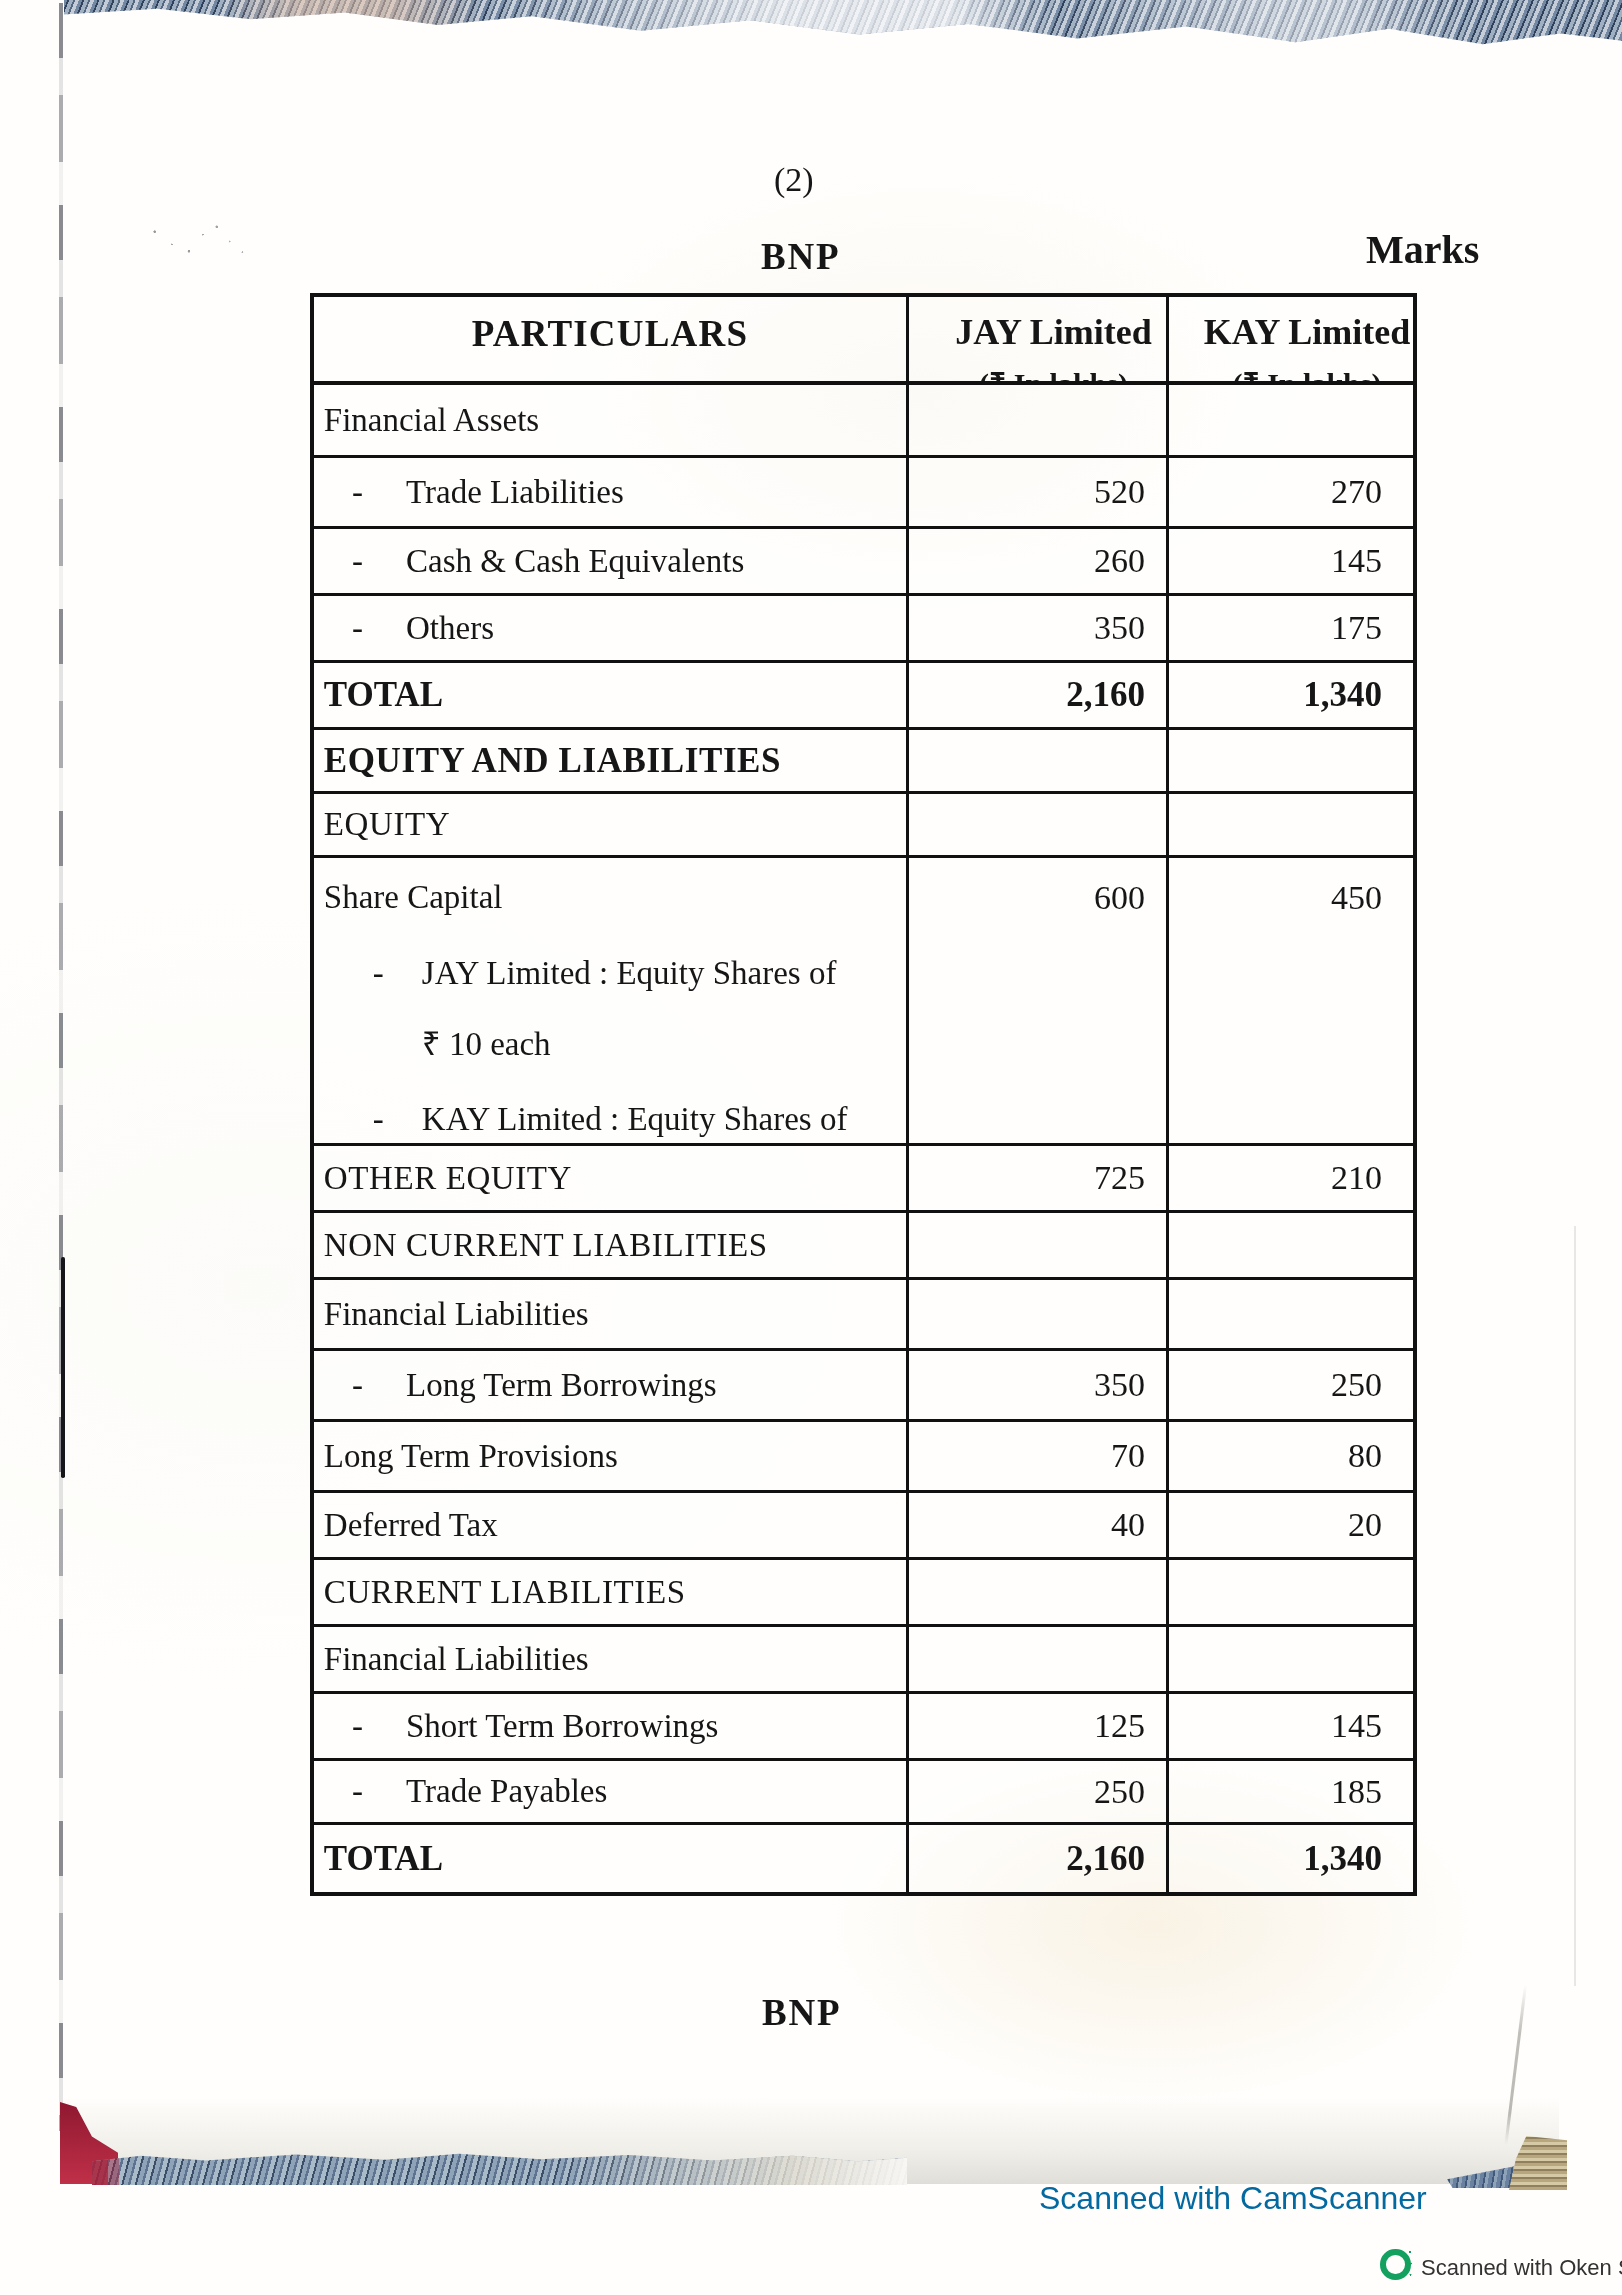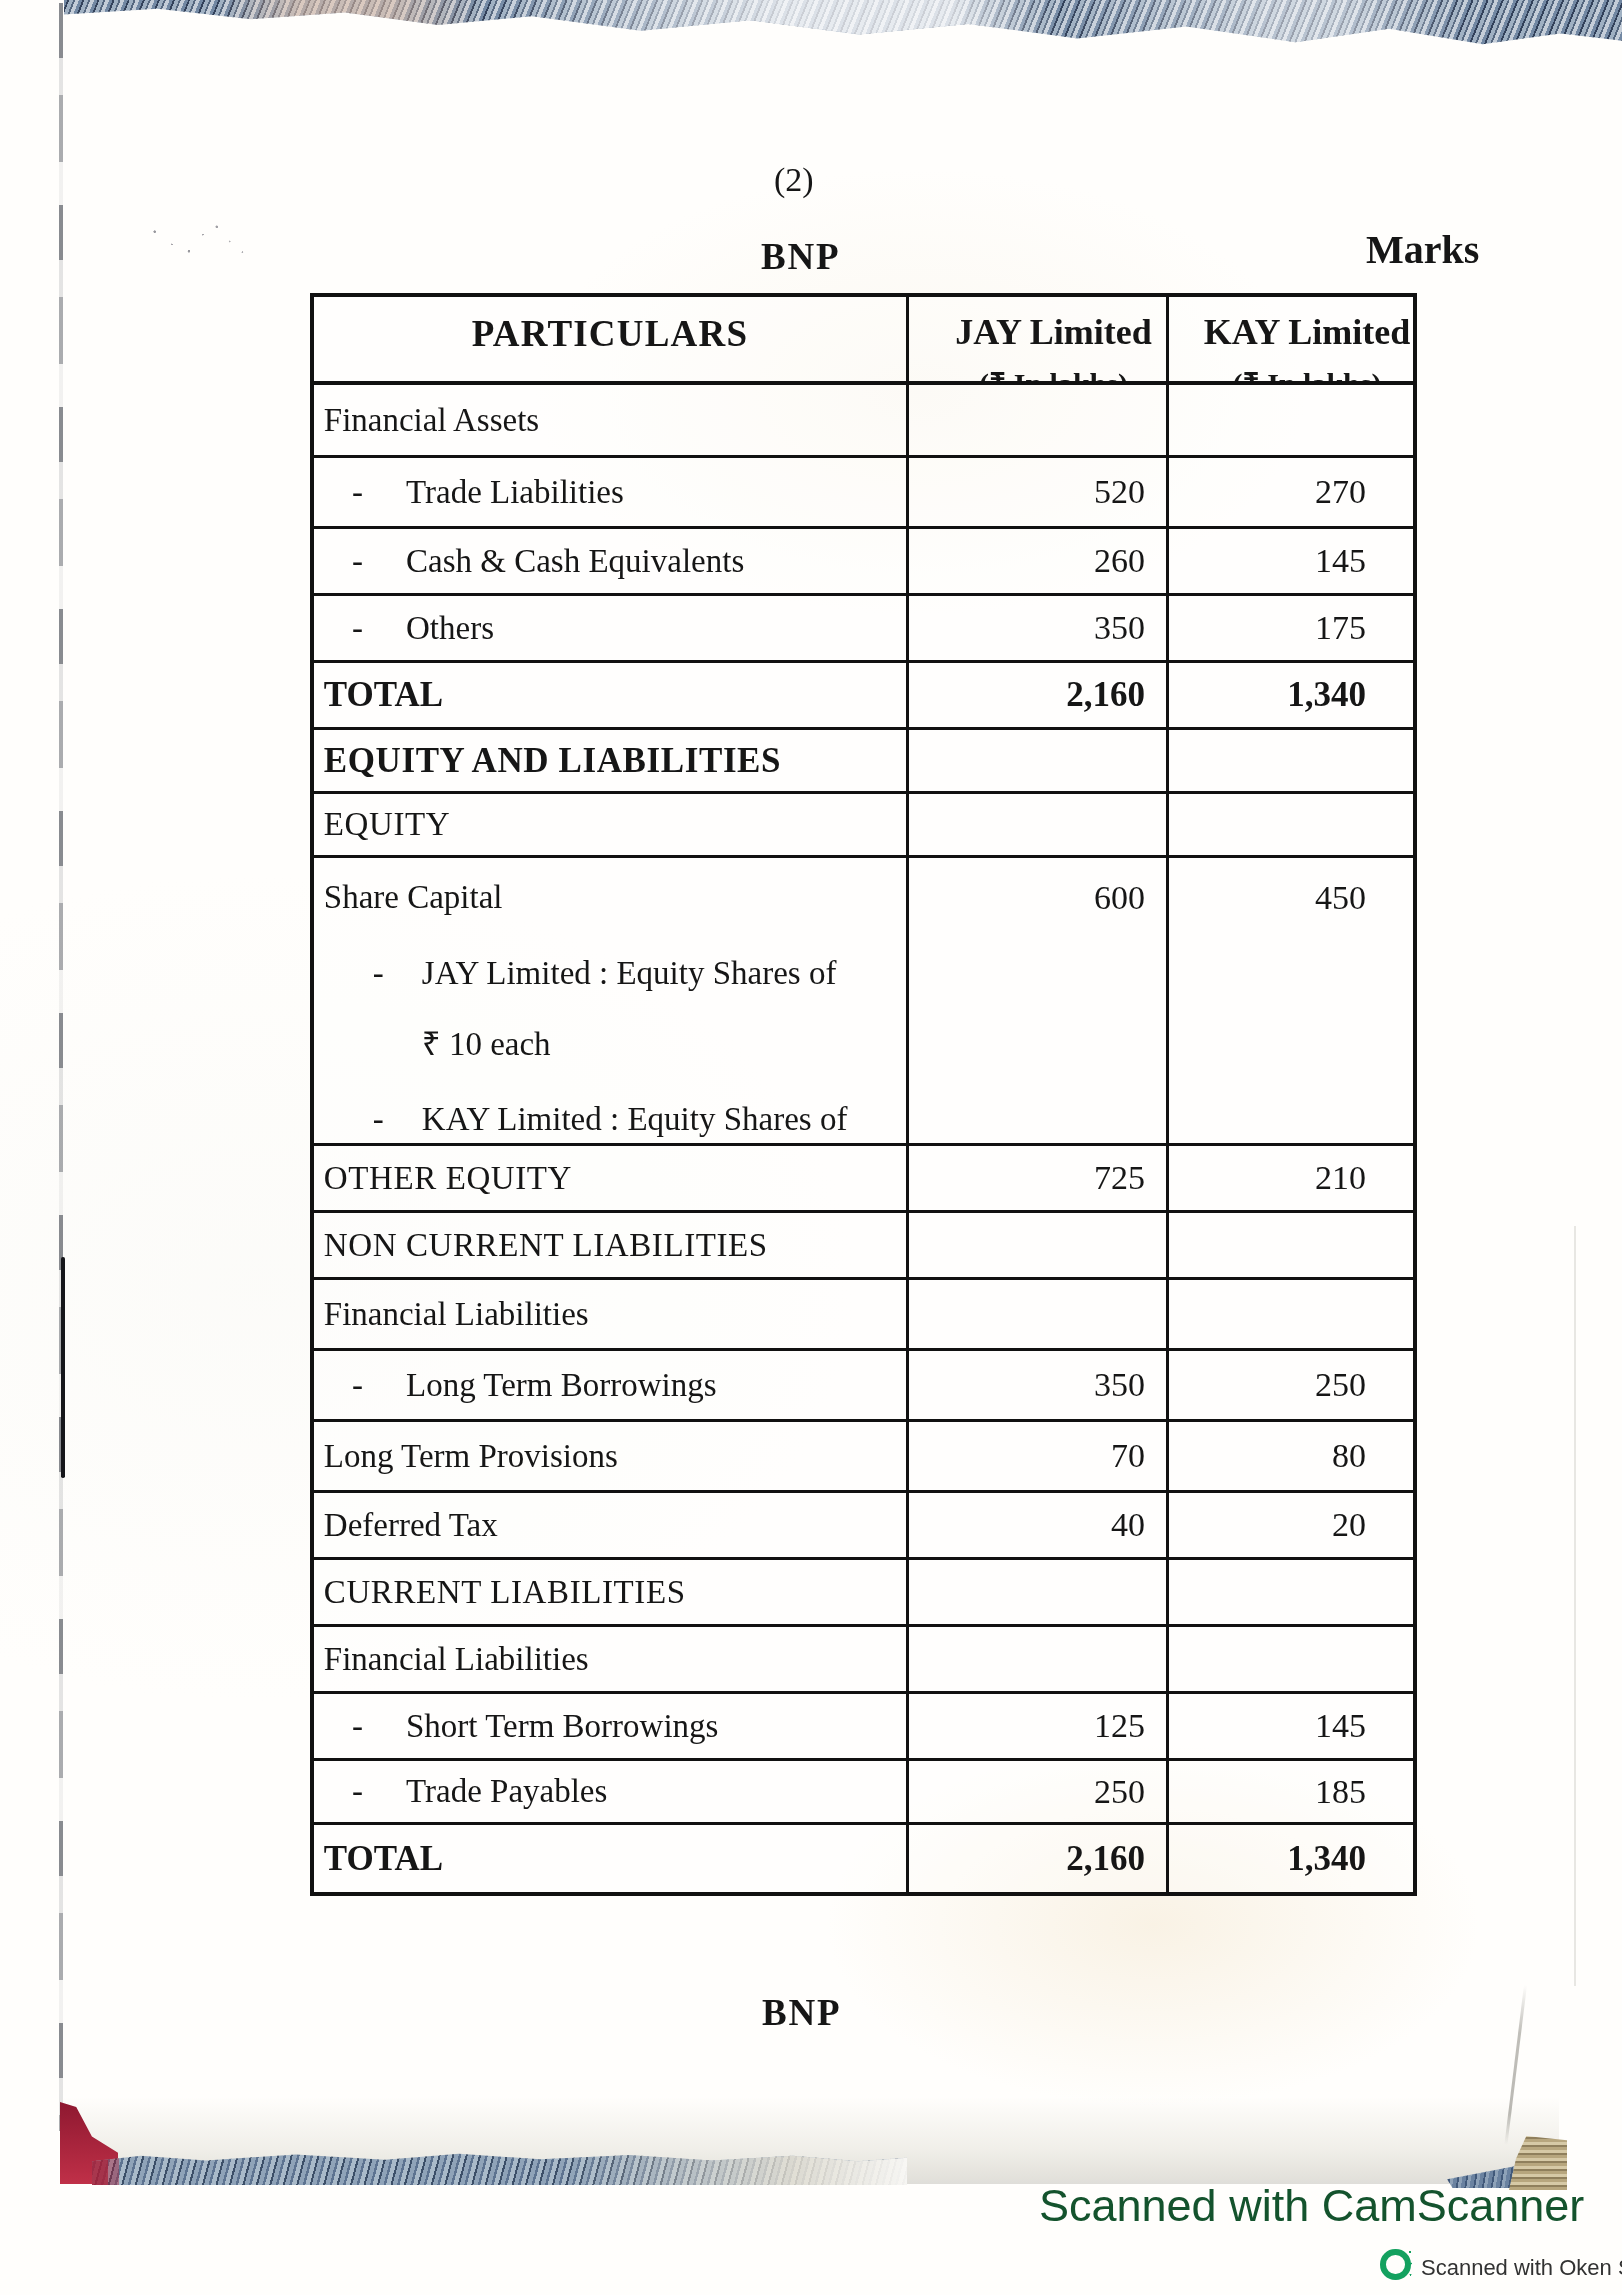--- a/index.html
+++ b/index.html
@@ -94,21 +94,21 @@
     font-weight:700;font-size:36px;padding-left:32px;}
   .th-co .unit{margin-top:9px;font-size:30px;}
   .c-label{padding-left:9.8px;}
   .row-indent .c-label{padding-left:38px;}
   .dash{flex:0 0 54px;font-size:33px;}
   .lbl{font-size:33px;}
   .num{font-size:34px;}
   .row-bold .lbl,.row-bold .num{font-weight:700;font-size:35px;}
   .row-section .lbl{letter-spacing:0.6px;}
   .c-val{justify-content:flex-end;padding-right:21px;}
-  .c-val2{padding-right:47px;}
+  .c-val2{padding-right:31px;}
   .row-tall .cell{align-items:flex-start;padding-top:21px;}
   .tall-lines{display:flex;flex-direction:column;}
   .sub{display:flex;padding-left:49px;margin-top:36px;}
   .sub.first{margin-top:39px;}
   .sub .dash{flex:0 0 49px;}
   .sub-wrap{padding-left:98px;margin-top:28px;}
   
   #paper-bottom-shade{
     position:absolute;left:61px;top:2097px;width:1498px;height:87px;
     background:linear-gradient(180deg, rgba(235,233,226,0), rgba(228,226,217,.55) 60%,
@@ -137,21 +137,21 @@
     clip-path:polygon(0 60%,100% 0,100% 100%,8% 100%);
   }
   #fabric-shard-khaki{
     position:absolute;left:1509px;top:2136px;width:58px;height:54px;
     background:repeating-linear-gradient(0deg,#b7a67e 0 3.1px,#8f7f5c 3.1px 4.9px,#d6c9a6 4.9px 8px);
     clip-path:polygon(30% 0,100% 8%,100% 100%,0 100%,12% 42%);
   }
   
   #camscanner-watermark{
     position:absolute;left:1039px;top:2180px;
-    font-family:"Liberation Sans", sans-serif;font-size:45px;color:#14532d;white-space:nowrap;
+    font-family:"Liberation Sans", sans-serif;font-size:32px;color:#0369a1;white-space:nowrap;
   }
   #oken-badge{position:absolute;left:1377px;top:2246px;width:37px;height:37px;
     display:flex;align-items:center;justify-content:center;}
   #oken-ring{width:18.4px;height:18.4px;border-radius:50%;border:6.1px solid #14a15f;position:relative;}
   #oken-dots{
     position:absolute;right:-1.2px;top:3.7px;width:9.8px;height:27px;
     background-image:
       radial-gradient(1.8px 1.8px at 50% 8%, #14a15f 50%, transparent 65%),
       radial-gradient(1.8px 1.8px at 25% 30%, #14a15f 50%, transparent 65%),
       radial-gradient(1.8px 1.8px at 60% 50%, #14a15f 50%, transparent 65%),

